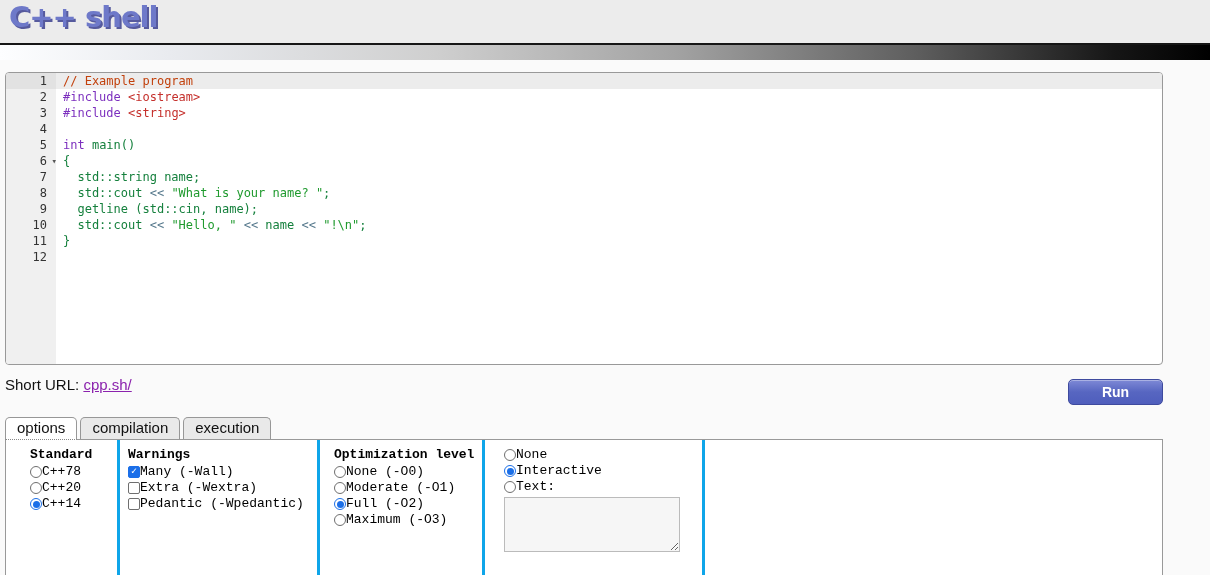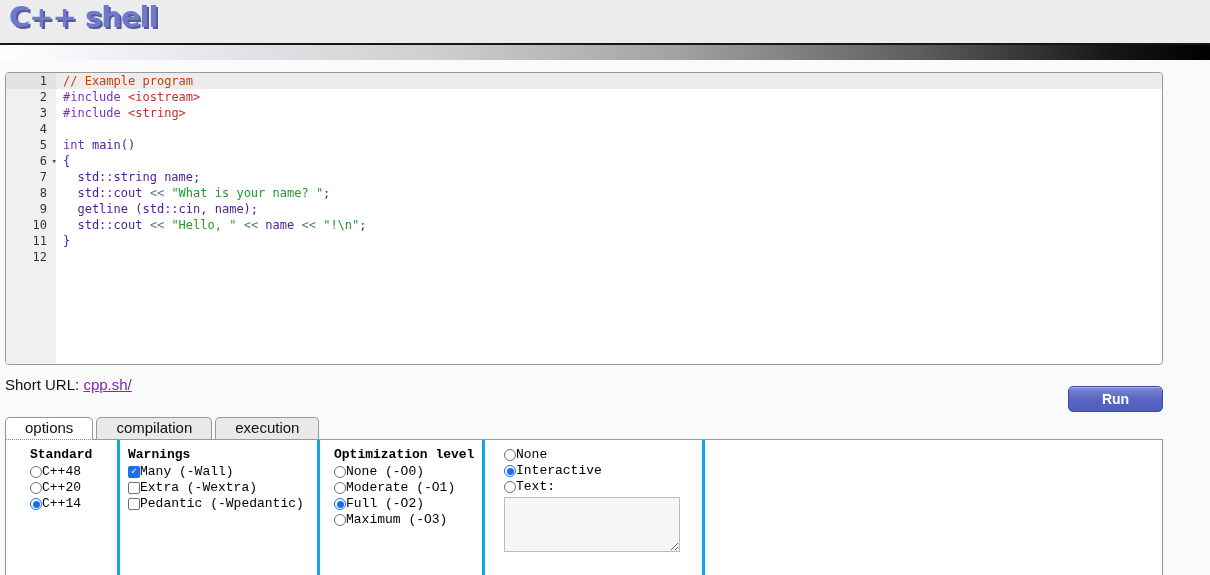--- a/index.html
+++ b/index.html
@@ -27,35 +27,35 @@
   .ed-row.active .code { background:#ececec; }
   .ed-row.active .gutter { background:#e2e2e2; }
   .fold { position:absolute; right:-1px; top:0; font-size:9px; color:#555; line-height:16px; }
   .ed-fill { flex:1; display:flex; }
   .ed-fill .gutter { height:100%; }
   .tok-comment { color:#c2410c; }
   .tok-keyword { color:#7c2fbe;text-align:center; }
   .tok-header  { color:#c5302c; }
   .tok-string  { color:#1f9a2e; }
   .tok-op      { color:#55788c; }
-  .tok-plain   { color:#4c1d95; }
+  .tok-plain   { color:#15803d; }
 
   
   .url-row { margin-top:11px; height:28px; position:relative; font-size:15px; color:#111; }
   .url-row a { color:#8b22ad; text-decoration:underline; cursor:pointer; }
-  .run-btn { position:absolute; right:0; top:10px; width:95px; height:26px;
+  .run-btn { position:absolute; right:0; top:3px; width:95px; height:26px;
              border:1px solid #3e4a9e; border-radius:5px; color:#fff; font-weight:bold;
              font-size:14px; font-family:"Liberation Sans", sans-serif; cursor:pointer;
              background:linear-gradient(#7e89d6, #5766c1 50%, #4f5ebc);
              box-shadow:inset 0 1px 0 rgba(255,255,255,.35); }
 
   
   .tabbar { display:flex; gap:3px; margin-top:13px; position:relative; z-index:2; }
   .tab { border:1px solid #979797; border-bottom:none; border-radius:5px 5px 0 0;
-         padding:2px 19px 3px; font-size:15px; line-height:16px; background:#e9e9e9;
+         padding:2px 11px 3px; font-size:15px; line-height:16px; background:#e9e9e9;
          color:#111; cursor:pointer; }
   .tab.active { background:#fff; border-bottom:1px dotted #888; margin-bottom:-1px; z-index:3; }
 
   
   .panel { border:1px solid #999; background:#fff; height:147px; display:flex;
            padding-bottom:10px; position:relative; z-index:1;
            font-family:"Liberation Mono", monospace; font-size:13px; color:#000; }
   .grp { border-right:3px solid #0ea5e9; padding:7px 0 0 8px; }
   .grp-1 { width:114px; padding-left:24px; }
   .grp-2 { width:200px; padding-left:8px; }
@@ -165,21 +165,21 @@
       <div class="tab">compilation</div>
       <div class="tab">execution</div>
     </div>
 
   <div class="panel" id="options-panel">
   <div class="grp grp-1">
     <div class="grp-title">Standard</div>
     <div class="grp-items">
           <div class="opt-row">
             <span class="ctrl radio"></span>
-            <span class="opt-label">C++48</span>
+            <span class="opt-label">C++78</span>
           </div>
           <div class="opt-row">
             <span class="ctrl radio"></span>
             <span class="opt-label">C++20</span>
           </div>
           <div class="opt-row">
             <span class="ctrl radio on"></span>
             <span class="opt-label">C++14</span>
           </div>
         </div>

